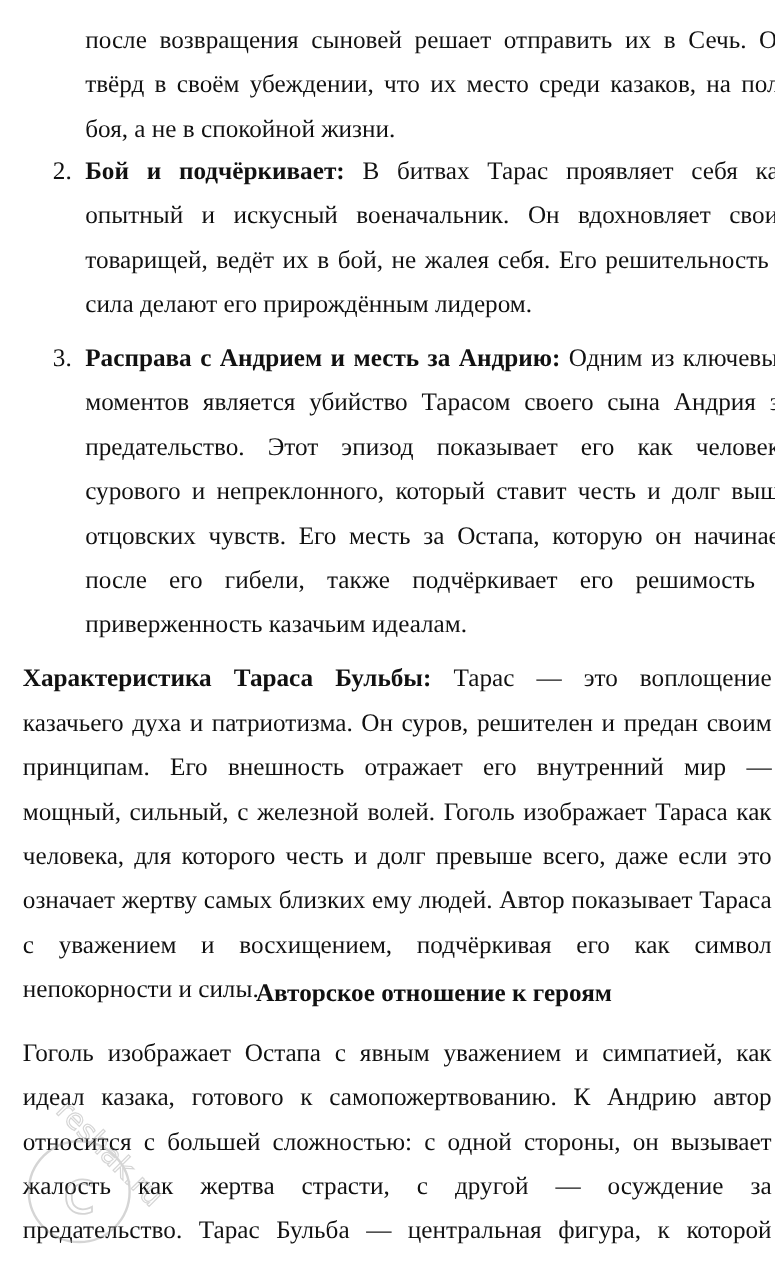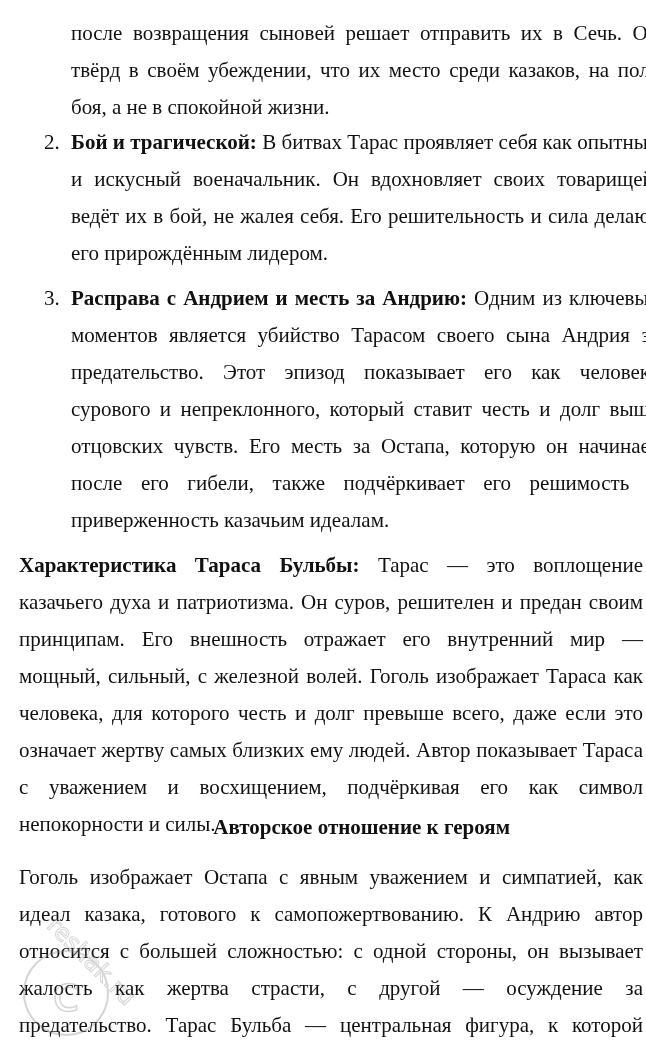--- a/index.html
+++ b/index.html
@@ -23,21 +23,21 @@
 <body>
 
 <div class="page">
 
   <p class="line-block" style="position:absolute; top:-1px; left:0; width:646px; box-sizing:border-box; padding-left:55px; padding-right:3px;">
     <span>после возвращения сыновей решает отправить их в Сечь. Он твёрд в своём убеждении, что их место среди казаков, на поле боя, а не в спокойной жизни.</span>
   </p>
 
   <div class="line-block list-item" style="position:absolute; top:108px; left:0; width:646px; box-sizing:border-box;">
     <span class="list-num">2.</span>
-    <b>Бой и трагической:</b><span> В битвах Тарас проявляет себя как опытный и искусный военачальник. Он вдохновляет своих товарищей, ведёт их в бой, не жалея себя. Его решительность и сила делают его прирождённым лидером.</span>
+    <b>Бой и подчёркивает:</b><span> В битвах Тарас проявляет себя как опытный и искусный военачальник. Он вдохновляет своих товарищей, ведёт их в бой, не жалея себя. Его решительность и сила делают его прирождённым лидером.</span>
   </div>
 
   <div class="line-block list-item" style="position:absolute; top:264px; left:0; width:646px; box-sizing:border-box;">
     <span class="list-num">3.</span>
     <b>Расправа с Андрием и месть за Андрию:</b><span> Одним из ключевых моментов является убийство Тарасом своего сына Андрия за предательство. Этот эпизод показывает его как человека сурового и непреклонного, который ставит честь и долг выше отцовских чувств. Его месть за Остапа, которую он начинает после его гибели, также подчёркивает его решимость и приверженность казачьим идеалам.</span>
   </div>
 
   <p class="line-block para" style="position:absolute; top:531px; left:0; width:646px; box-sizing:border-box;">
     <b>Характеристика Тараса Бульбы:</b><span> Тарас — это воплощение казачьего духа и патриотизма. Он суров, решителен и предан своим принципам. Его внешность отражает его внутренний мир — мощный, сильный, с железной волей. Гоголь изображает Тараса как человека, для которого честь и долг превыше всего, даже если это означает жертву самых близких ему людей. Автор показывает Тараса с уважением и восхищением, подчёркивая его как символ непокорности и силы.</span>
   </p>

